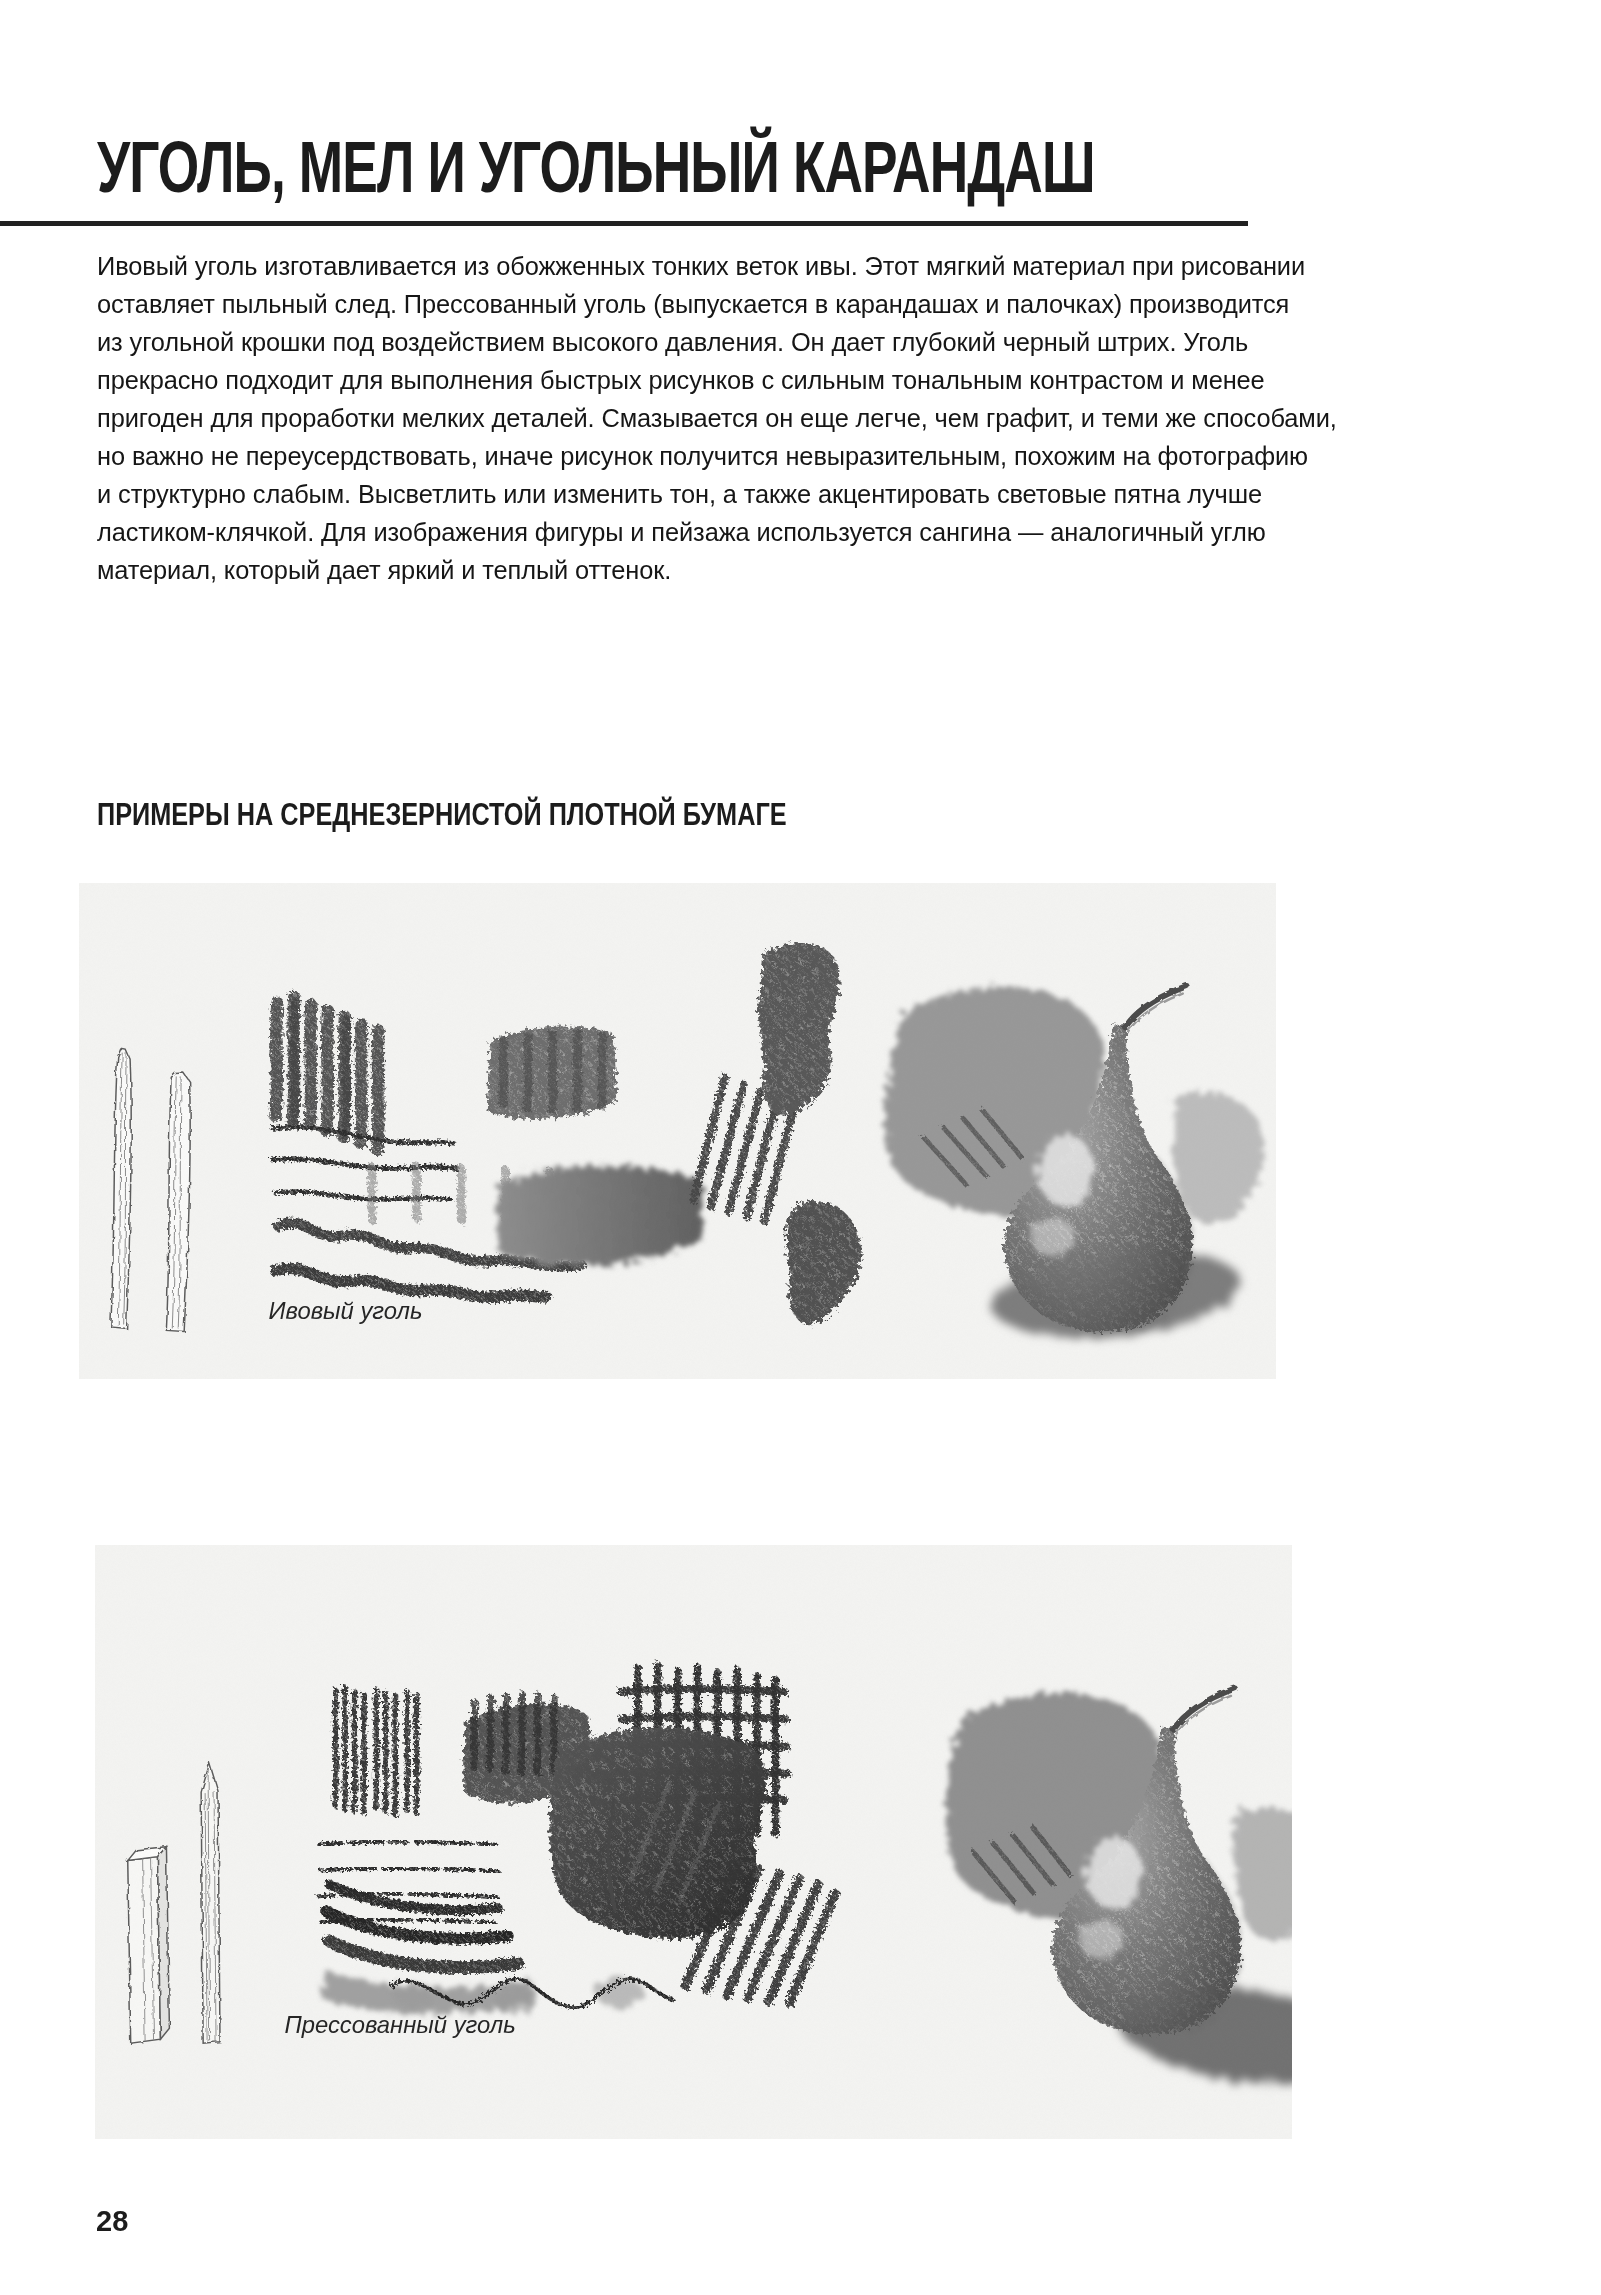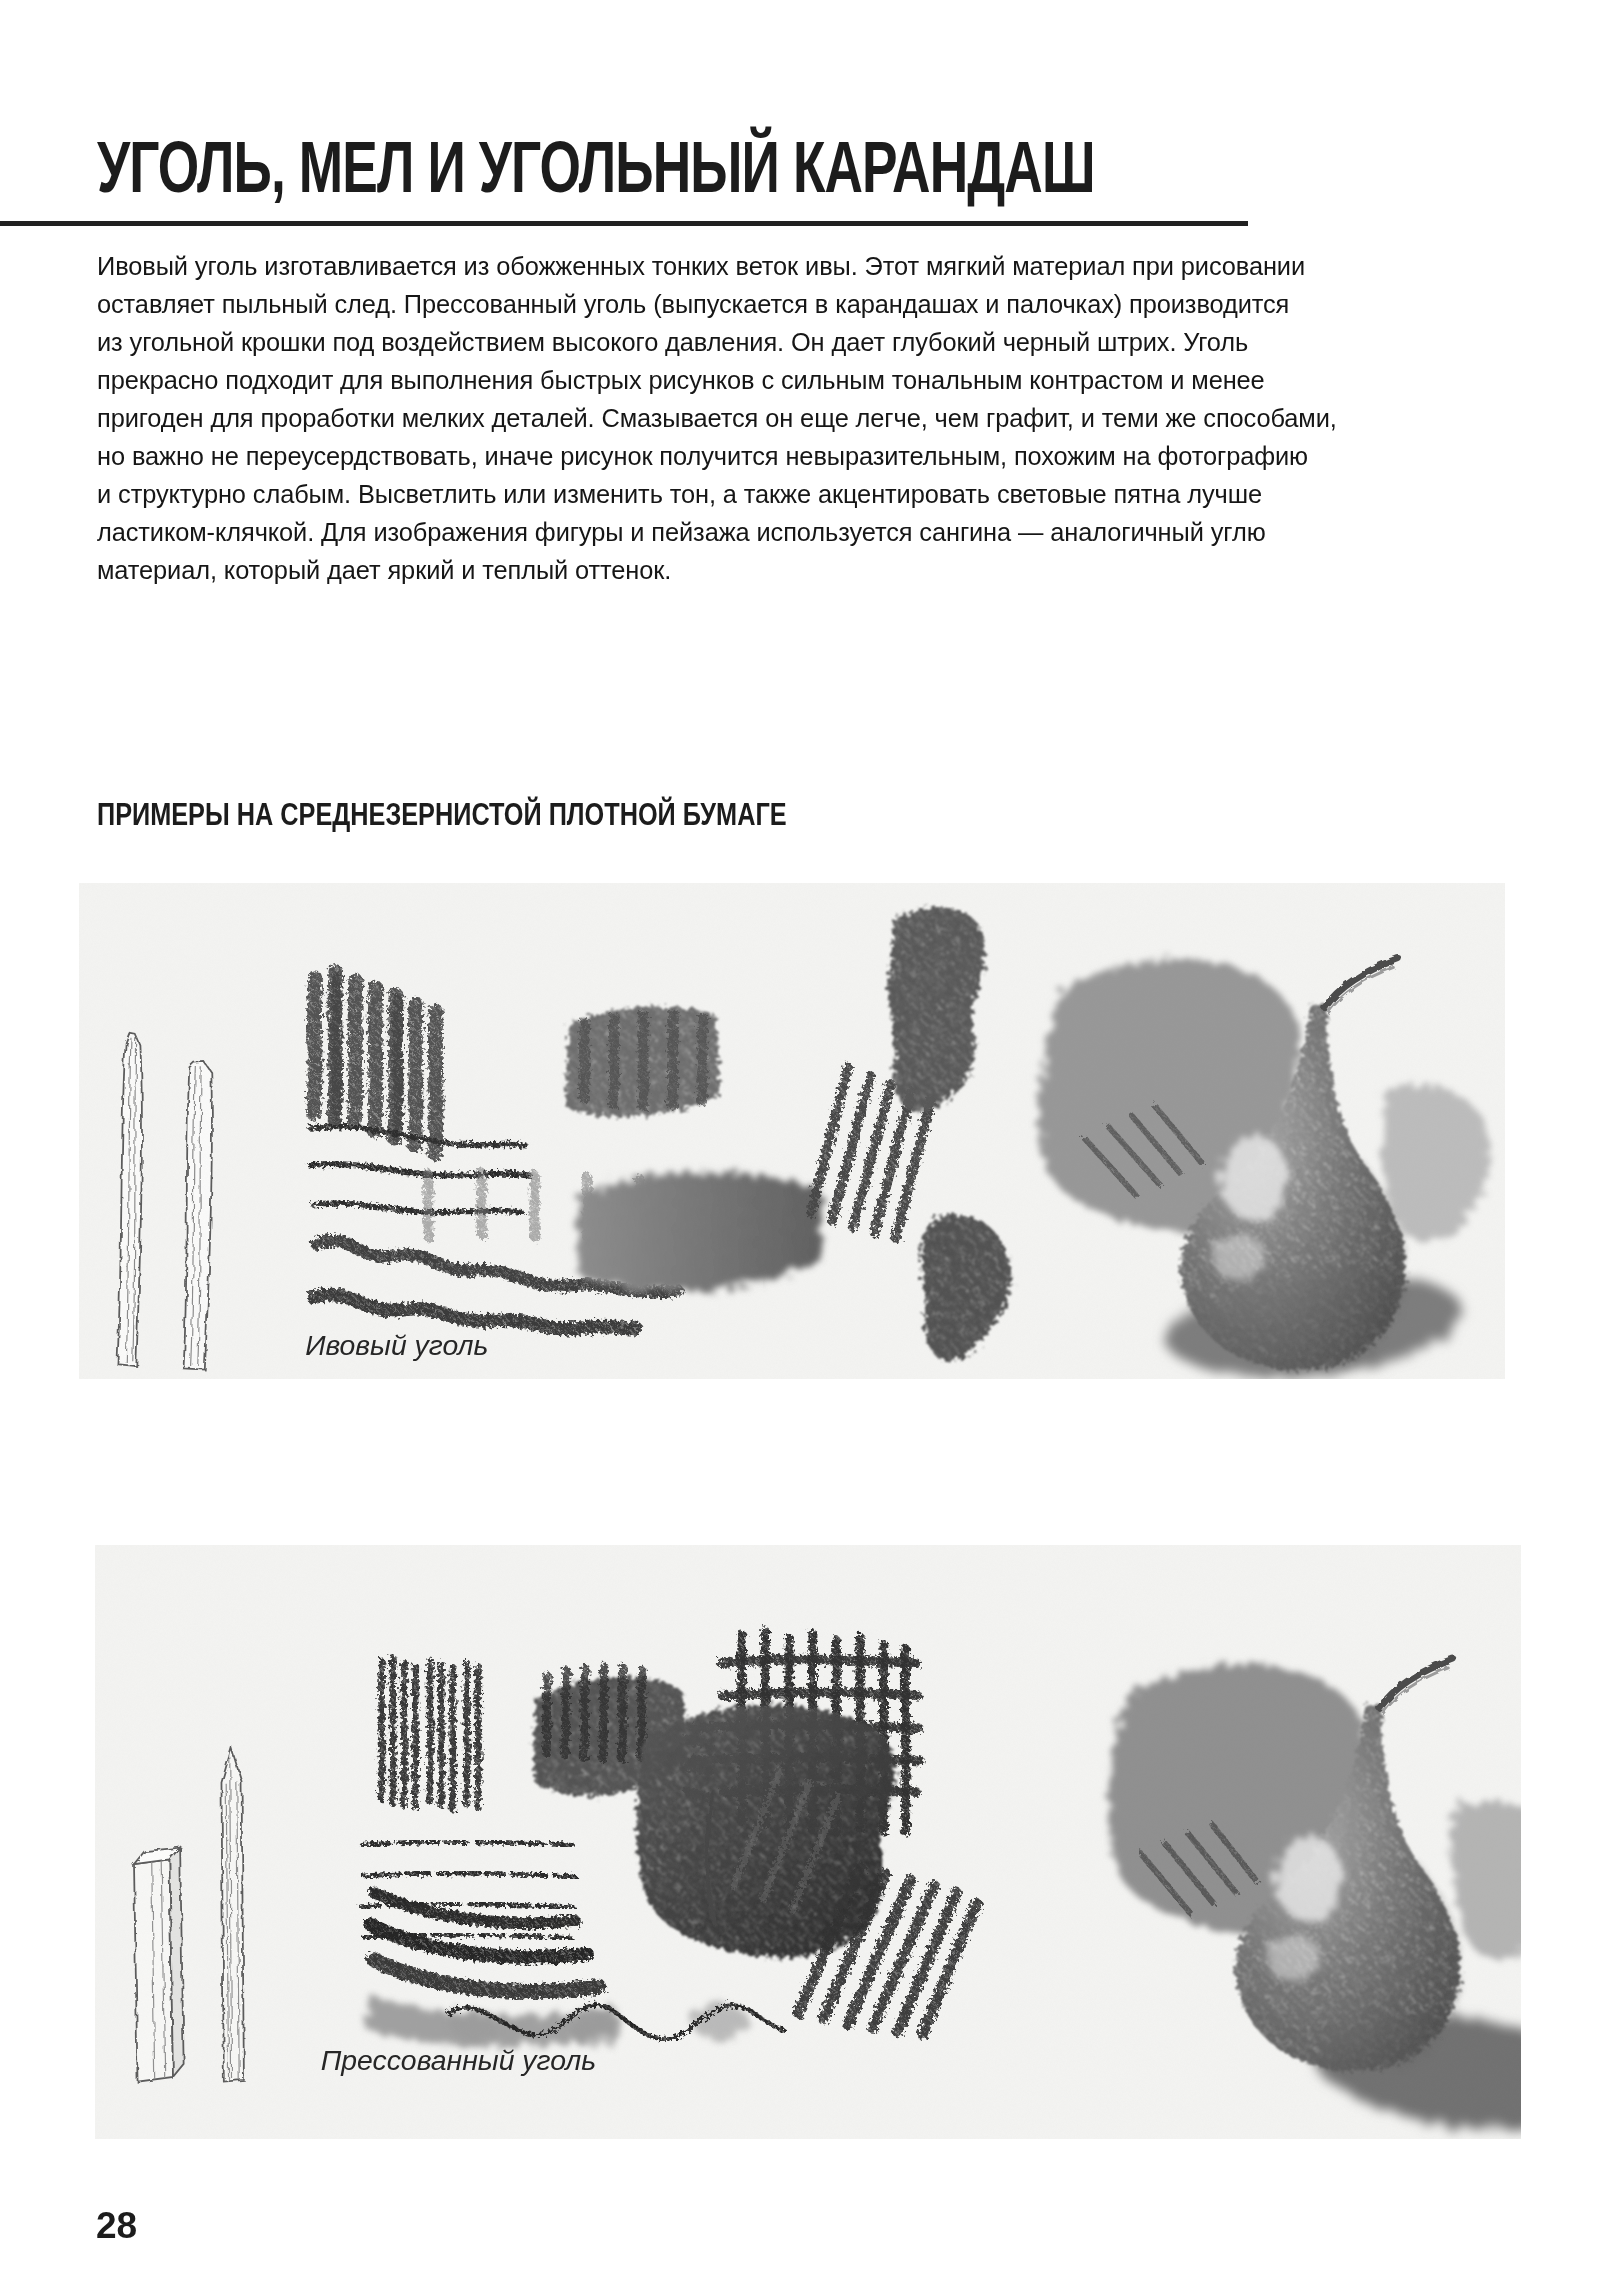--- a/index.html
+++ b/index.html
@@ -19,27 +19,27 @@
     position:absolute;left:97px;top:247px;width:1418px;
     font-size:25.4px;line-height:38px;letter-spacing:-0.1px;color:#161616;
     white-space:pre-line;
   }
   .section-heading{
     position:absolute;left:97px;top:796px;font-size:32px;font-weight:bold;
     white-space:nowrap;color:#1c1c1c;letter-spacing:0px;
     transform:scaleX(0.79);transform-origin:0 50%;
   }
   .figure-panel{
-    position:absolute;left:79px;width:1426px;background:#f4f4f2;
+    position:absolute;left:79px;width:1197px;background:#f4f4f2;
   }
   #panel1{top:883px;height:496px;}
   #panel2{top:1545px;height:594px;margin-left:16px;}
   .figure-panel svg{display:block;width:100%;height:100%;}
   .page-number{
-    position:absolute;left:96px;top:2205px;font-size:37px;font-weight:bold;color:#1c1c1c;
+    position:absolute;left:96px;top:2205px;font-size:29px;font-weight:bold;color:#1c1c1c;
   }
 </style>
 </head>
 <body>
 
 <svg width="0" height="0" style="position:absolute" aria-hidden="true">
   <defs>
     <filter id="f-rough" x="-15%" y="-15%" width="130%" height="130%">
       <feTurbulence type="fractalNoise" baseFrequency="0.045" numOctaves="3" seed="8" result="n"></feTurbulence>
       <feDisplacementMap in="SourceGraphic" in2="n" scale="9"></feDisplacementMap>

